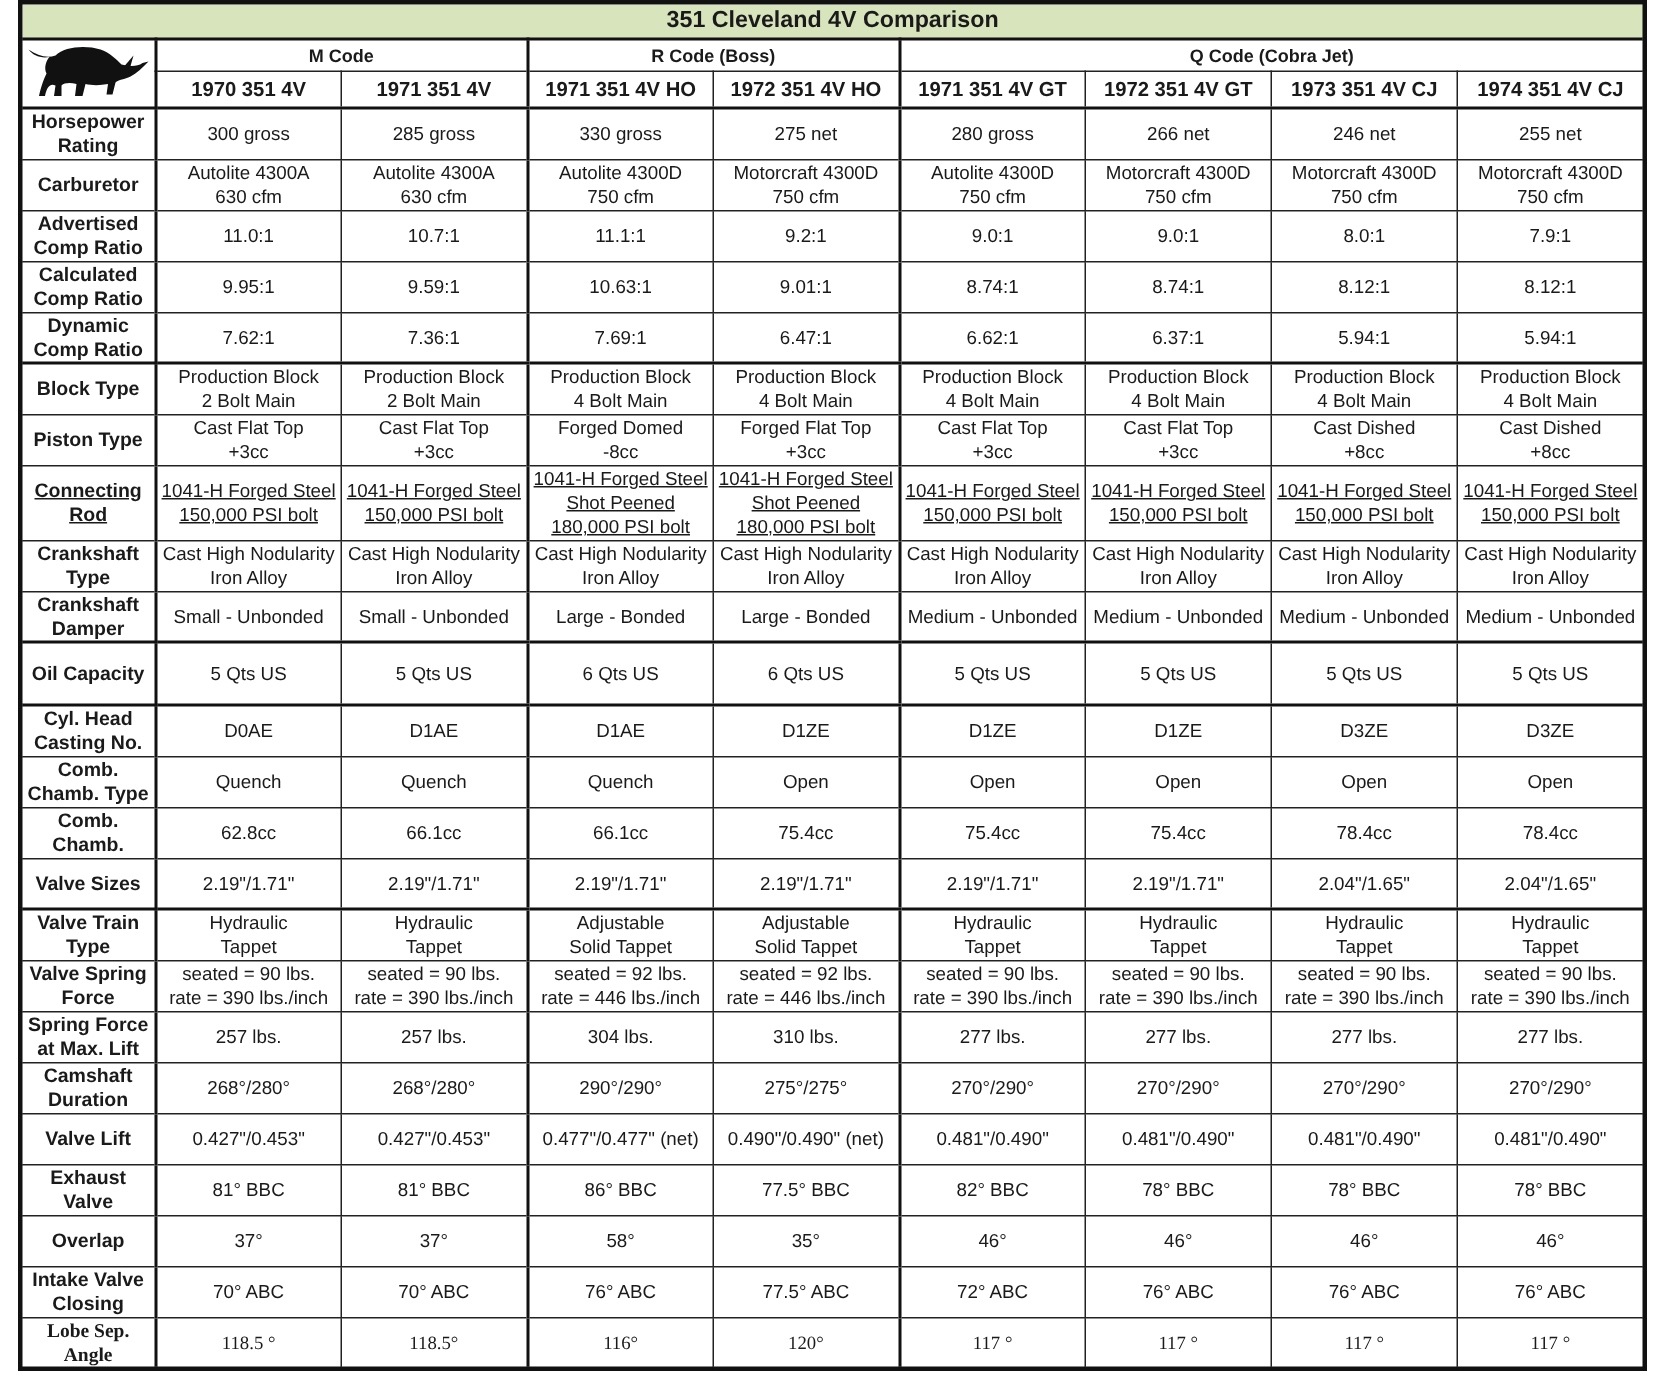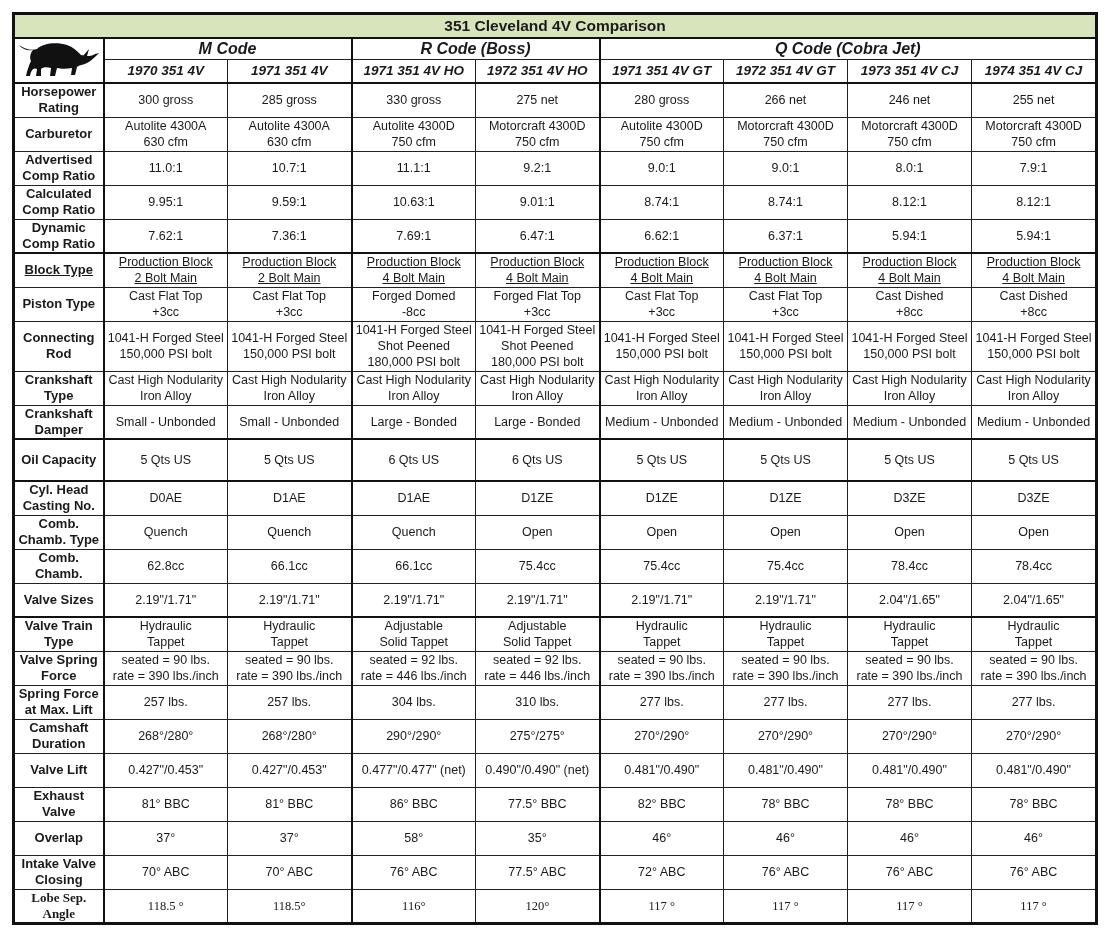--- a/index.html
+++ b/index.html
@@ -1,22 +1,22 @@
 <!DOCTYPE html>
 <html><head>
 <meta charset="utf-8">
 <style>
   html, body { margin:0; padding:0; background:#ffffff; }
   body { width:1112px; height:932px; position:relative; font-family:"Liberation Sans", sans-serif; color:#1a1a1a; }
-  #sheet { position:absolute; left:12px; top:12px; width:1083px; }
+  #sheet { position:absolute; left:12px; top:0; width:1083px; }
   table { border-collapse:collapse; width:1083px; table-layout:fixed; border:3px solid #111; }
   td, th { border:1px solid #222; text-align:center; vertical-align:middle; padding:0 1px; overflow:hidden; white-space:nowrap; line-height:16px; }
   .title { background:#d8e4bc; font-weight:bold; font-size:15.5px; height:22px; border-bottom:2px solid #111; }
-  .group { font-weight:bold; font-size:16px; height:20px;font-style:italic; }
-  .model { font-weight:bold; font-size:13.5px; height:22px;font-style:italic; }
+  .group { font-weight:bold; font-size:12px; height:20px; }
+  .model { font-weight:bold; font-size:13.5px; height:22px; }
   .rowlabel { font-weight:bold; font-size:13px; border-right:2px solid #111; line-height:16px; }
   .cell { font-size:12.5px; }
   .vdiv { border-left:2px solid #111; }
   .thickbot > td { border-bottom:2px solid #111; }
   .logo-cell { border-right:2px solid #111; }
   .c2 { white-space:pre-line; }
 </style>
 </head>
 <body>
 
@@ -120,21 +120,21 @@
 Comp Ratio</td>
           <td class="cell c2">7.62:1</td>
           <td class="cell c2">7.36:1</td>
           <td class="cell c2 vdiv">7.69:1</td>
           <td class="cell c2">6.47:1</td>
           <td class="cell c2 vdiv">6.62:1</td>
           <td class="cell c2">6.37:1</td>
           <td class="cell c2">5.94:1</td>
           <td class="cell c2">5.94:1</td>
         </tr>
-        <tr style="height: 34px; text-decoration: underline;">
+        <tr style="height: 34px;">
           <td class="rowlabel c2">Block Type</td>
           <td class="cell c2">Production Block
 2 Bolt Main</td>
           <td class="cell c2">Production Block
 2 Bolt Main</td>
           <td class="cell c2 vdiv">Production Block
 4 Bolt Main</td>
           <td class="cell c2">Production Block
 4 Bolt Main</td>
           <td class="cell c2 vdiv">Production Block
@@ -158,21 +158,21 @@
 +3cc</td>
           <td class="cell c2 vdiv">Cast Flat Top
 +3cc</td>
           <td class="cell c2">Cast Flat Top
 +3cc</td>
           <td class="cell c2">Cast Dished
 +8cc</td>
           <td class="cell c2">Cast Dished
 +8cc</td>
         </tr>
-        <tr style="height: 50px;">
+        <tr style="height: 50px; text-decoration: underline;">
           <td class="rowlabel c2">Connecting
 Rod</td>
           <td class="cell c2">1041-H Forged Steel
 150,000 PSI bolt</td>
           <td class="cell c2">1041-H Forged Steel
 150,000 PSI bolt</td>
           <td class="cell c2 vdiv">1041-H Forged Steel
 Shot Peened
 180,000 PSI bolt</td>
           <td class="cell c2">1041-H Forged Steel

